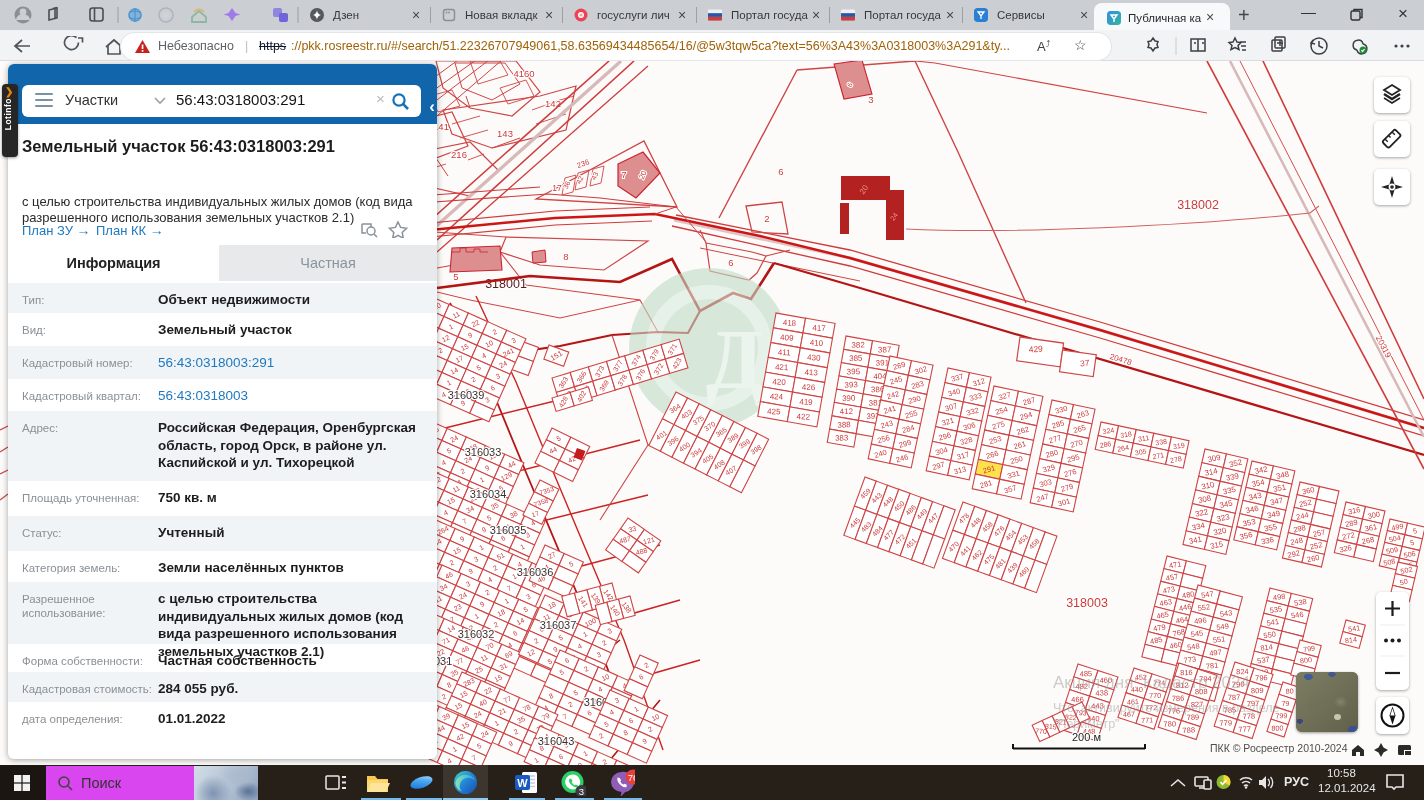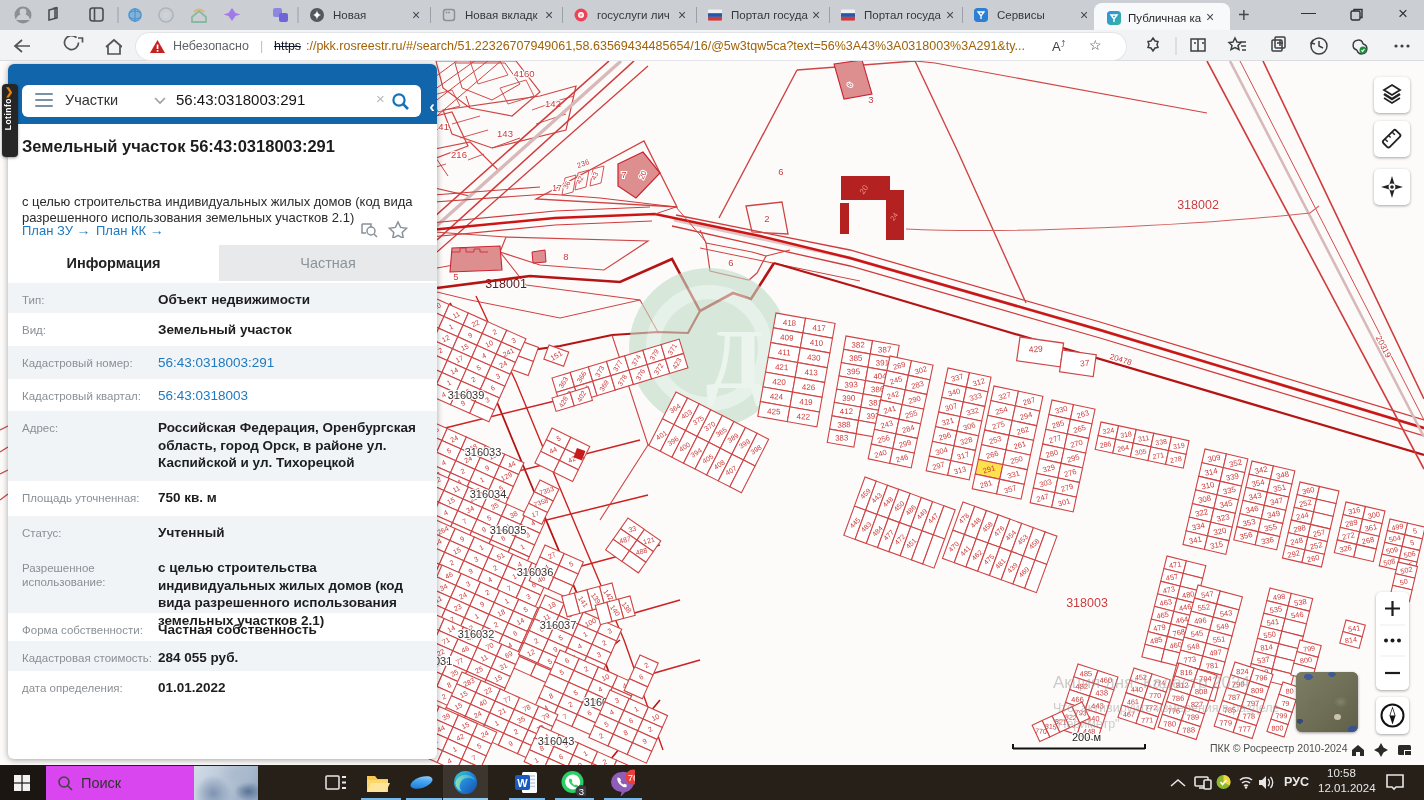--- a/index.html
+++ b/index.html
@@ -5,21 +5,21 @@
 
 #titlebar{position:absolute;left:0;top:0;width:1424px;height:30px;background:#cbcfd4}
 #addrbar{position:absolute;left:0;top:30px;width:1424px;height:31px;background:#f2f3f5;border-bottom:1px solid #d9dbde}
 .sep{position:absolute;top:7px;width:1px;height:16px;background:#9aa0a6}
 .tab{position:absolute;top:0;height:30px;font-size:11.5px;color:#35383b;white-space:nowrap;overflow:hidden}
 .tabtext{position:absolute;top:9px}
 .tclose{position:absolute;top:7px;font-size:14px;color:#45484c}
 .favicon{position:absolute;top:8px;width:14px;height:14px;border-radius:3px}
 #activetab{position:absolute;left:1094px;top:3px;width:136px;height:27px;background:#f8f9fb;border-radius:8px 8px 0 0}
 .winctl{position:absolute;top:6px;font-size:15px;color:#303236}
-#urlpill{position:absolute;left:136px;top:3px;width:990px;height:27px;background:#fff;border-radius:14px;box-shadow:0 0 0 1px #e4e5e8}
+#urlpill{position:absolute;left:121px;top:3px;width:990px;height:27px;background:#fff;border-radius:14px;box-shadow:0 0 0 1px #e4e5e8}
 #urlpill .t{position:absolute;top:6px;font-size:12.5px;white-space:nowrap}
 
 #content{position:absolute;left:0;top:61px;width:1424px;height:704px;background:#fcfbfa;overflow:hidden}
 #map{position:absolute;left:0;top:-61px}
 
 #panel{position:absolute;left:8px;top:3px;width:429px;height:695px;background:#fff;border-radius:6px;box-shadow:0 1px 6px rgba(0,0,0,.35)}
 #bluehdr{position:absolute;left:0;top:0;width:429px;height:60px;background:#1065ab;border-radius:6px 6px 0 0}
 #searchbox{position:absolute;left:14px;top:21px;width:399px;height:32px;background:#fff;border-radius:6px}
 #collapse{position:absolute;right:2px;top:33px;color:#fff;font-size:17px;font-weight:bold}
 #lotinfo{position:absolute;left:-6px;top:20px;width:16px;height:73px;background:#262626;border-radius:4px;box-shadow:0 1px 3px rgba(0,0,0,.4)}
@@ -77,21 +77,21 @@
   <rect x="273" y="8" width="9" height="9" rx="2" fill="#8f86e0"></rect>
       <rect x="279" y="13" width="9" height="9" rx="2" fill="#6f64d8"></rect>
   <line x1="298" y1="7" x2="298" y2="23" stroke="#9aa0a6"></line>
  </svg>
 
  <div class="tab" style="left:299px;width:131px">
       <svg class="favicon" style="left:11px" width="14" height="14">
         <circle cx="7" cy="7" r="7" fill="#55585c"></circle>
         <path d="M7,1.5 C7,5 9,7 12.5,7 C9,7 7,9 7,12.5 C7,9 5,7 1.5,7 C5,7 7,5 7,1.5 Z" fill="#fff"></path>
       </svg>
-      <span class="tabtext" style="left:34px">Новая</span>
+      <span class="tabtext" style="left:34px">Дзен</span>
       <span class="tclose" style="left:113px">×</span>
     </div>
     <div class="sep" style="left:430px"></div>
 <div class="tab" style="left:431px;width:132px">
       <svg class="favicon" style="left:11px" width="14" height="14">
         <rect x="1.5" y="1.5" width="11" height="11" rx="2.5" fill="none" stroke="#8b9095" stroke-width="1.5"></rect>
         <circle cx="4.5" cy="4.5" r="0.9" fill="#8b9095"></circle>
         <circle cx="7" cy="4.5" r="0.9" fill="#8b9095"></circle>
       </svg>
       <span class="tabtext" style="left:34px">Новая вкладк</span>
@@ -1772,20 +1772,24 @@
           <div class="rv">Российская Федерация, Оренбургская область, город Орск, в районе ул. Каспийской и ул. Тихорецкой</div>
         </div>
    <div class="row" style="height:35px">
           <div class="rl">Площадь уточненная:</div>
           <div class="rv">750 кв. м</div>
         </div>
    <div class="row g" style="height:35px">
           <div class="rl">Статус:</div>
           <div class="rv">Учтенный</div>
         </div>
+   <div class="row" style="height:31px">
+          <div class="rl">Категория земель:</div>
+          <div class="rv">Земли населённых пунктов</div>
+        </div>
    <div class="row g" style="height:62px">
           <div class="rl">Разрешенное использование:</div>
           <div class="rv">с целью строительства индивидуальных жилых домов (код вида разрешенного использования земельных участков 2.1)</div>
         </div>
    <div class="row" style="height:28px">
           <div class="rl">Форма собственности:</div>
           <div class="rv">Частная собственность</div>
         </div>
    <div class="row g" style="height:30px">
           <div class="rl">Кадастровая стоимость:</div>

